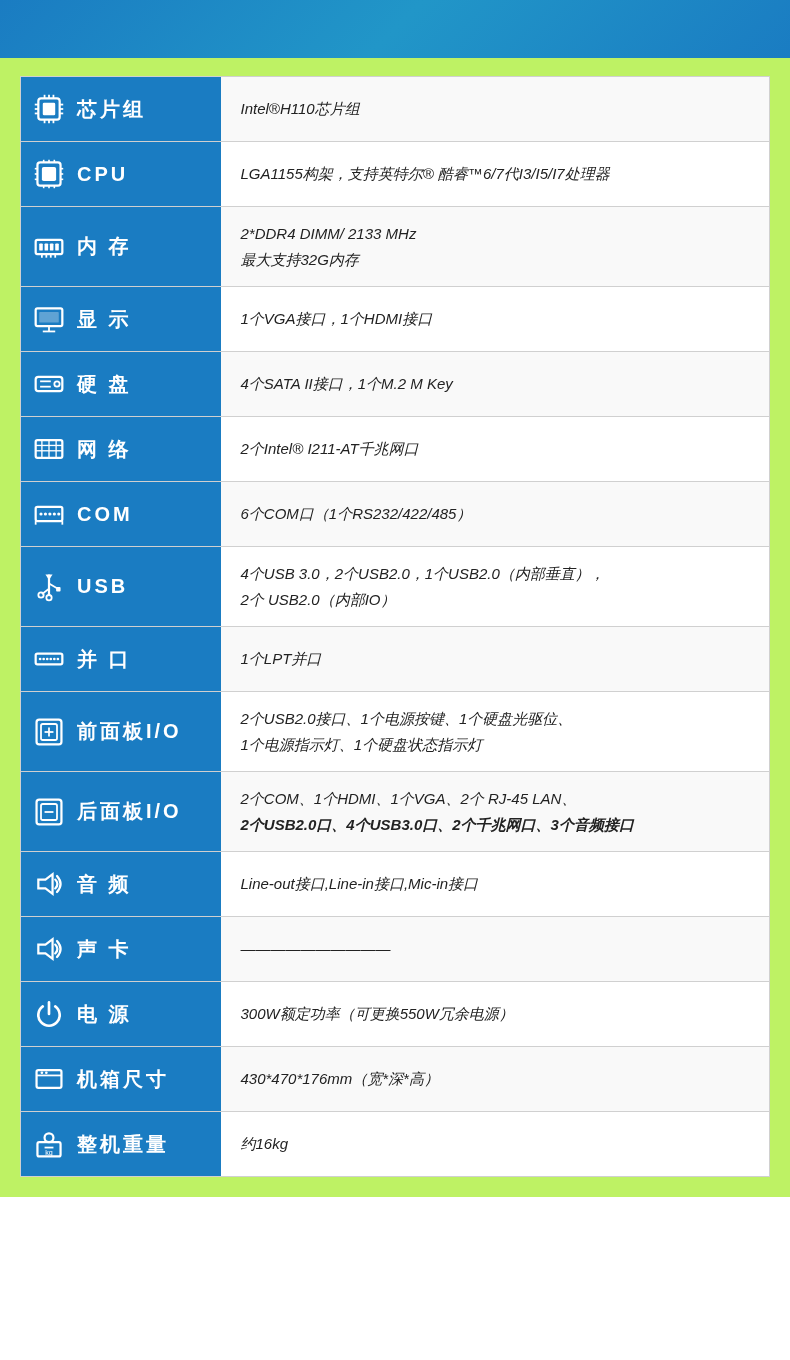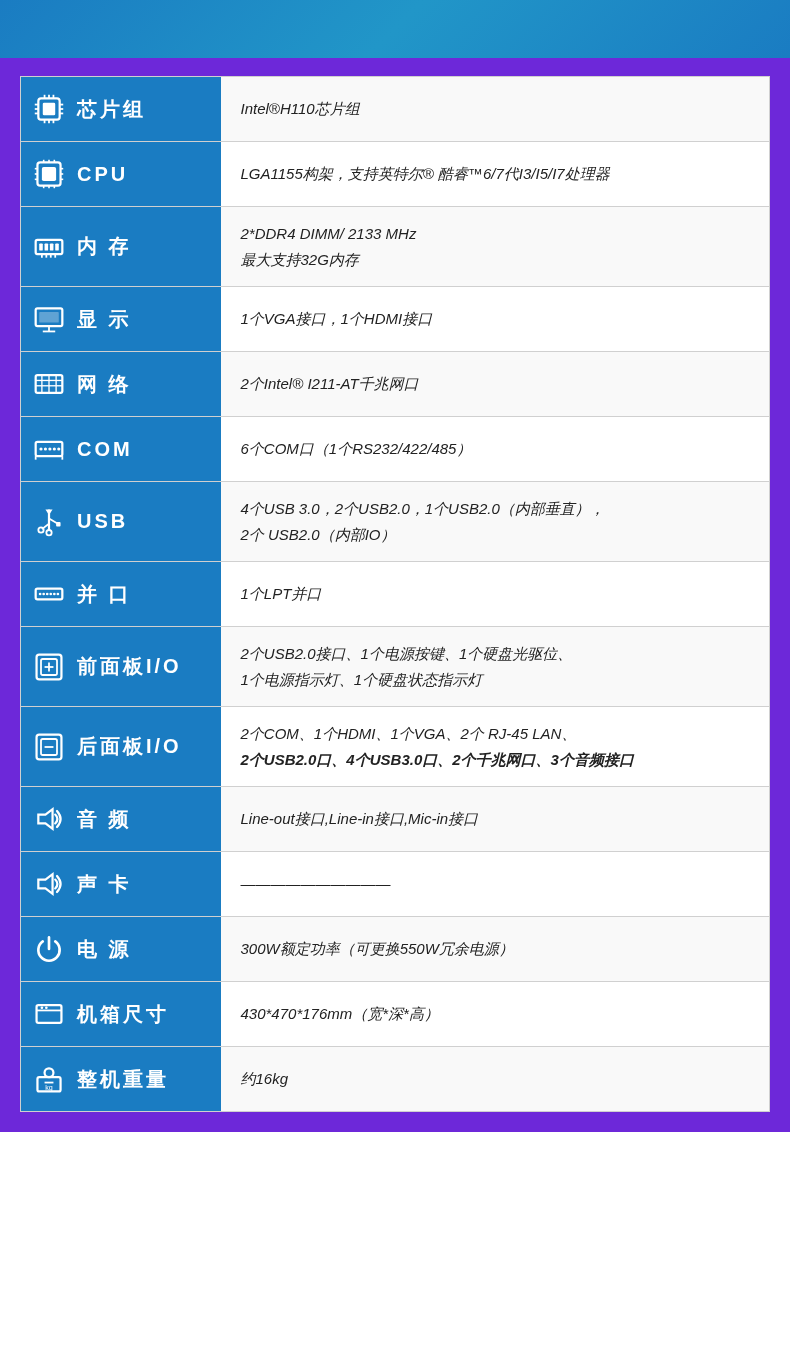--- a/index.html
+++ b/index.html
@@ -24,21 +24,21 @@
     .header-subtitle {
       font-size: 16px;
       color: rgba(255,255,255,0.92);
       margin-top: 8px;
       letter-spacing: 2px;
     }
 
     
     .table-container {
       padding: 18px 20px 20px;
-      background: #6d28d9;
+      background: #bef264;
     }
 
     .spec-table {
       width: 100%;
       border-collapse: collapse;
       border: 1px solid #d0d0d0;
     }
 
     .spec-table tr {
       border-bottom: 1px solid #d0d0d0;
@@ -205,20 +205,36 @@
               <span class="label-text">显 示</span>
             </div>
           </td>
           <td class="spec-value">1个VGA接口，1个HDMI接口</td>
         </tr>
         <tr>
           <td class="spec-label">
             <div class="label-inner">
               <span class="label-icon">
                 <svg viewBox="0 0 36 36" width="32" height="32">
+                  <rect x="3" y="10" width="30" height="16" rx="3" fill="none" stroke="#fff" stroke-width="2.5"></rect>
+                  <circle cx="27" cy="18" r="3" fill="none" stroke="#fff" stroke-width="2"></circle>
+                  <line x1="8" y1="15" x2="20" y2="15" stroke="#fff" stroke-width="2"></line>
+                  <line x1="8" y1="21" x2="20" y2="21" stroke="#fff" stroke-width="2"></line>
+                </svg>
+              </span>
+              <span class="label-text">硬 盘</span>
+            </div>
+          </td>
+          <td class="spec-value">4个SATA II接口，1个M.2 M Key</td>
+        </tr>
+        <tr>
+          <td class="spec-label">
+            <div class="label-inner">
+              <span class="label-icon">
+                <svg viewBox="0 0 36 36" width="32" height="32">
                   <rect x="3" y="8" width="30" height="20" rx="2" fill="none" stroke="#fff" stroke-width="2.5"></rect>
                   <line x1="3" y1="14" x2="33" y2="14" stroke="#fff" stroke-width="1.5"></line>
                   <line x1="3" y1="20" x2="33" y2="20" stroke="#fff" stroke-width="1.5"></line>
                   <line x1="10" y1="8" x2="10" y2="28" stroke="#fff" stroke-width="1.5"></line>
                   <line x1="18" y1="8" x2="18" y2="28" stroke="#fff" stroke-width="1.5"></line>
                   <line x1="26" y1="8" x2="26" y2="28" stroke="#fff" stroke-width="1.5"></line>
                 </svg>
               </span>
               <span class="label-text">网 络</span>
             </div>

